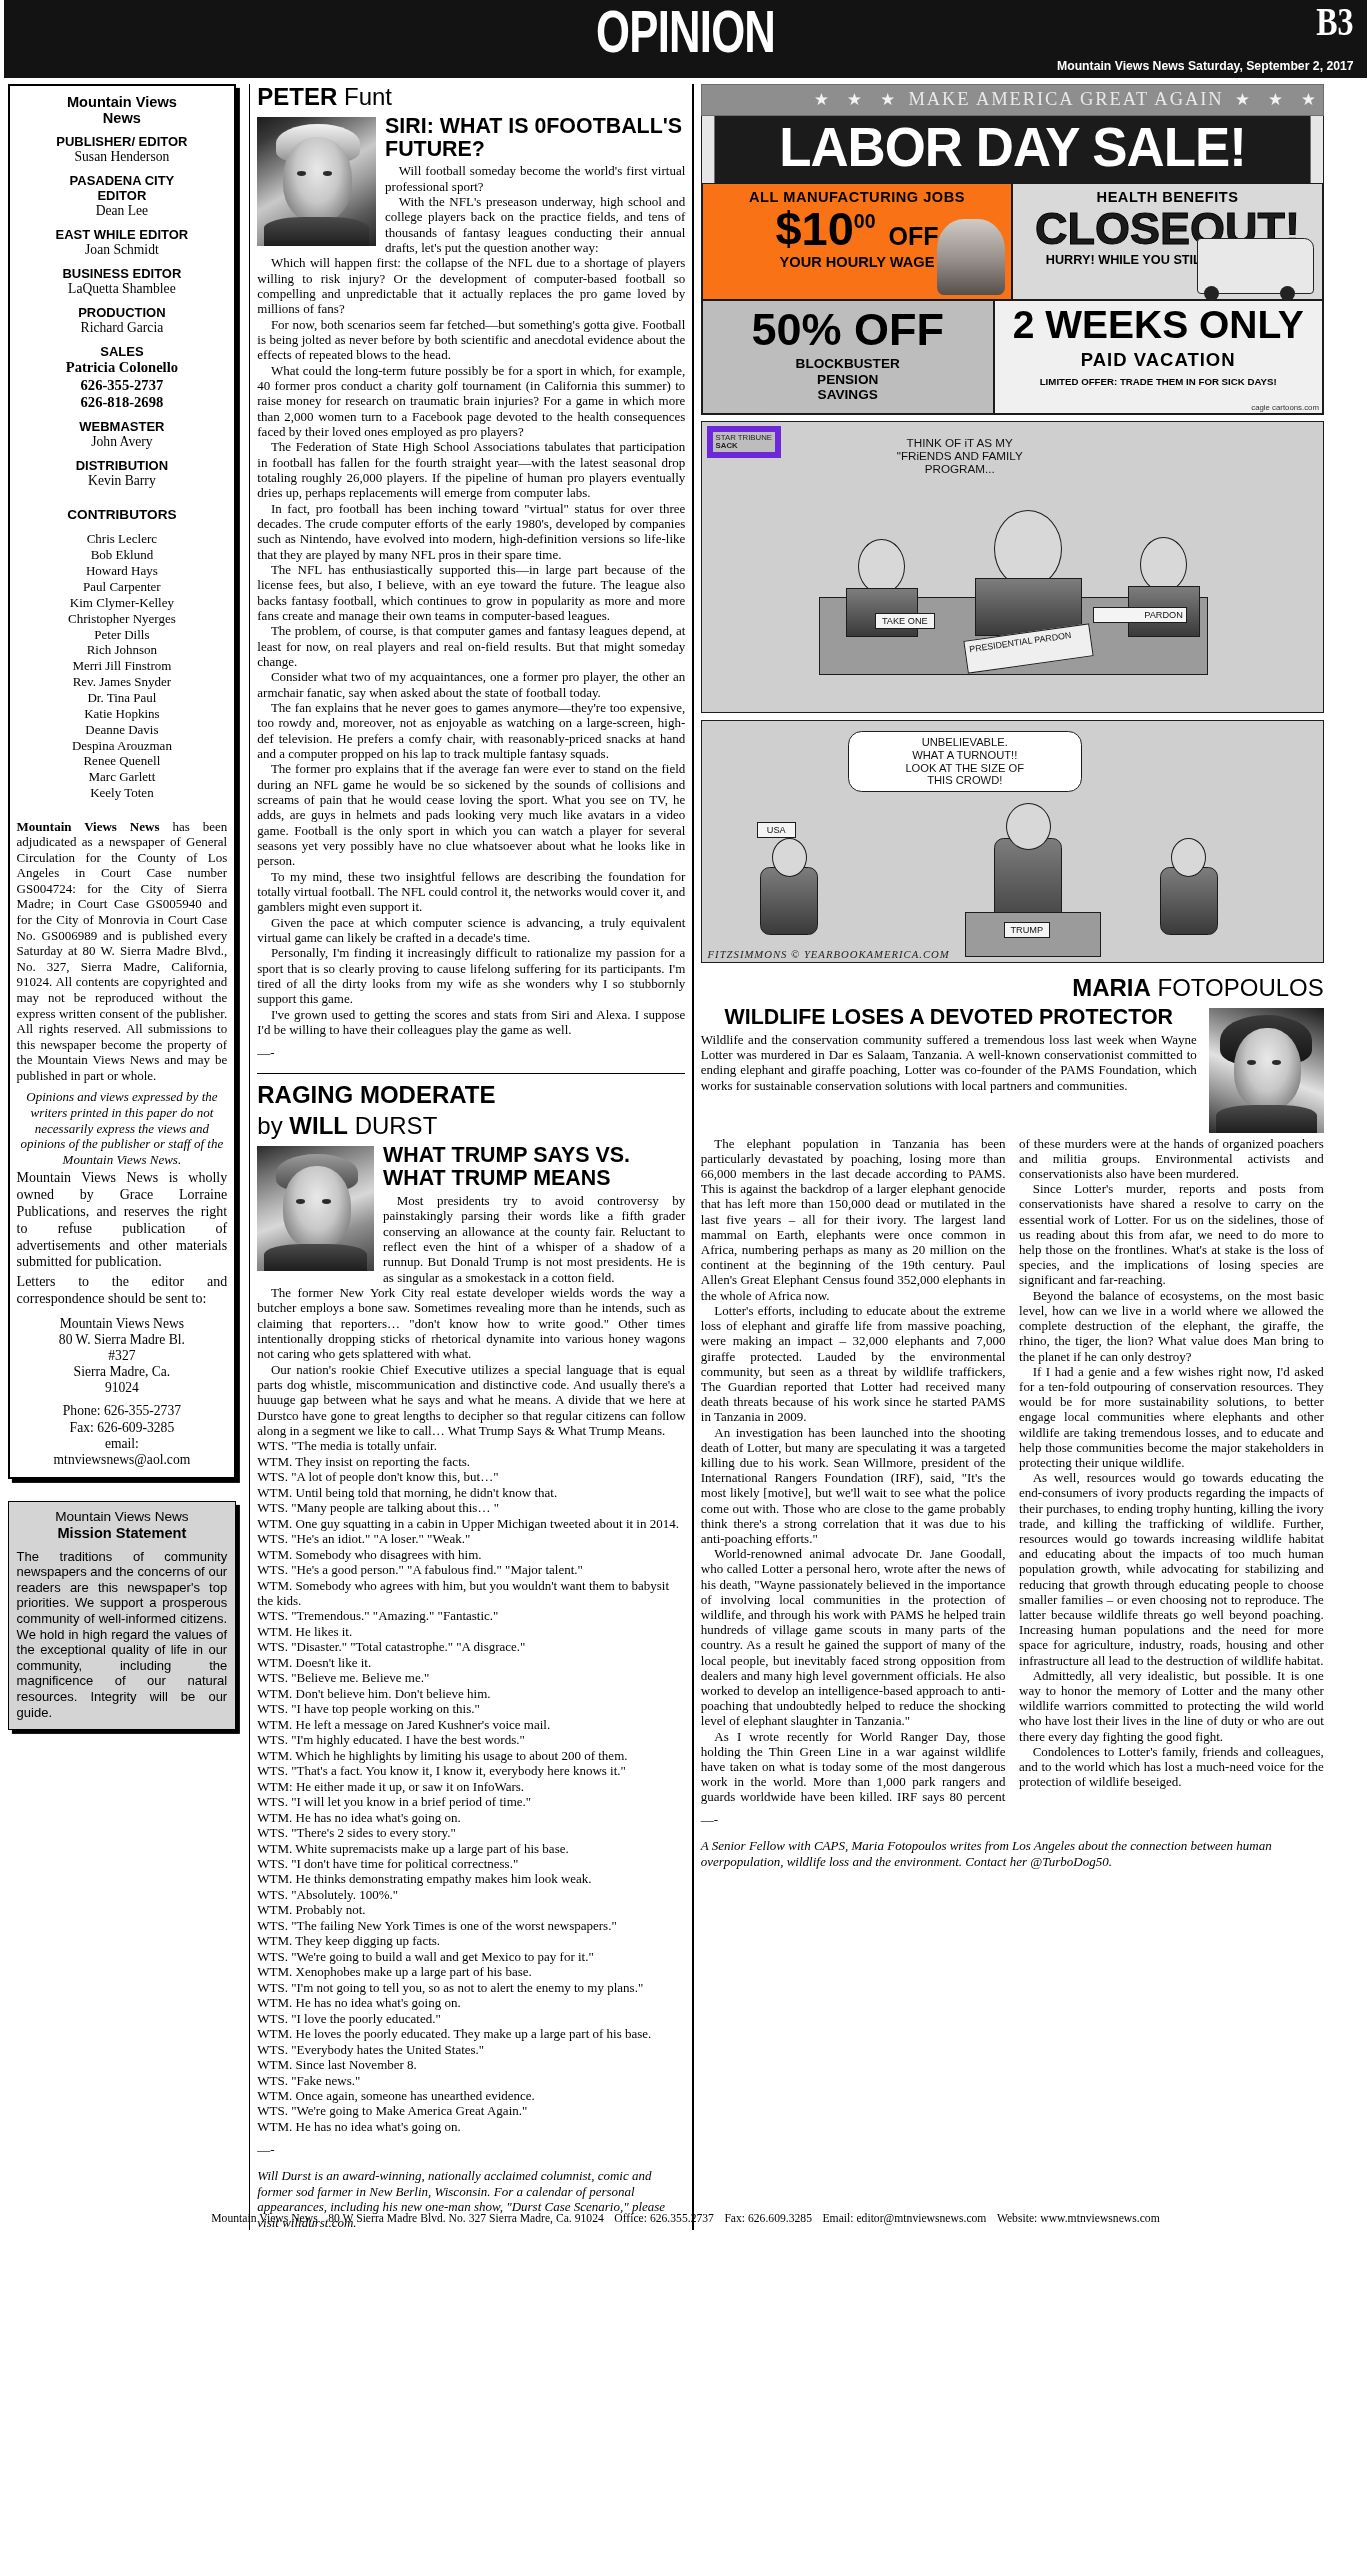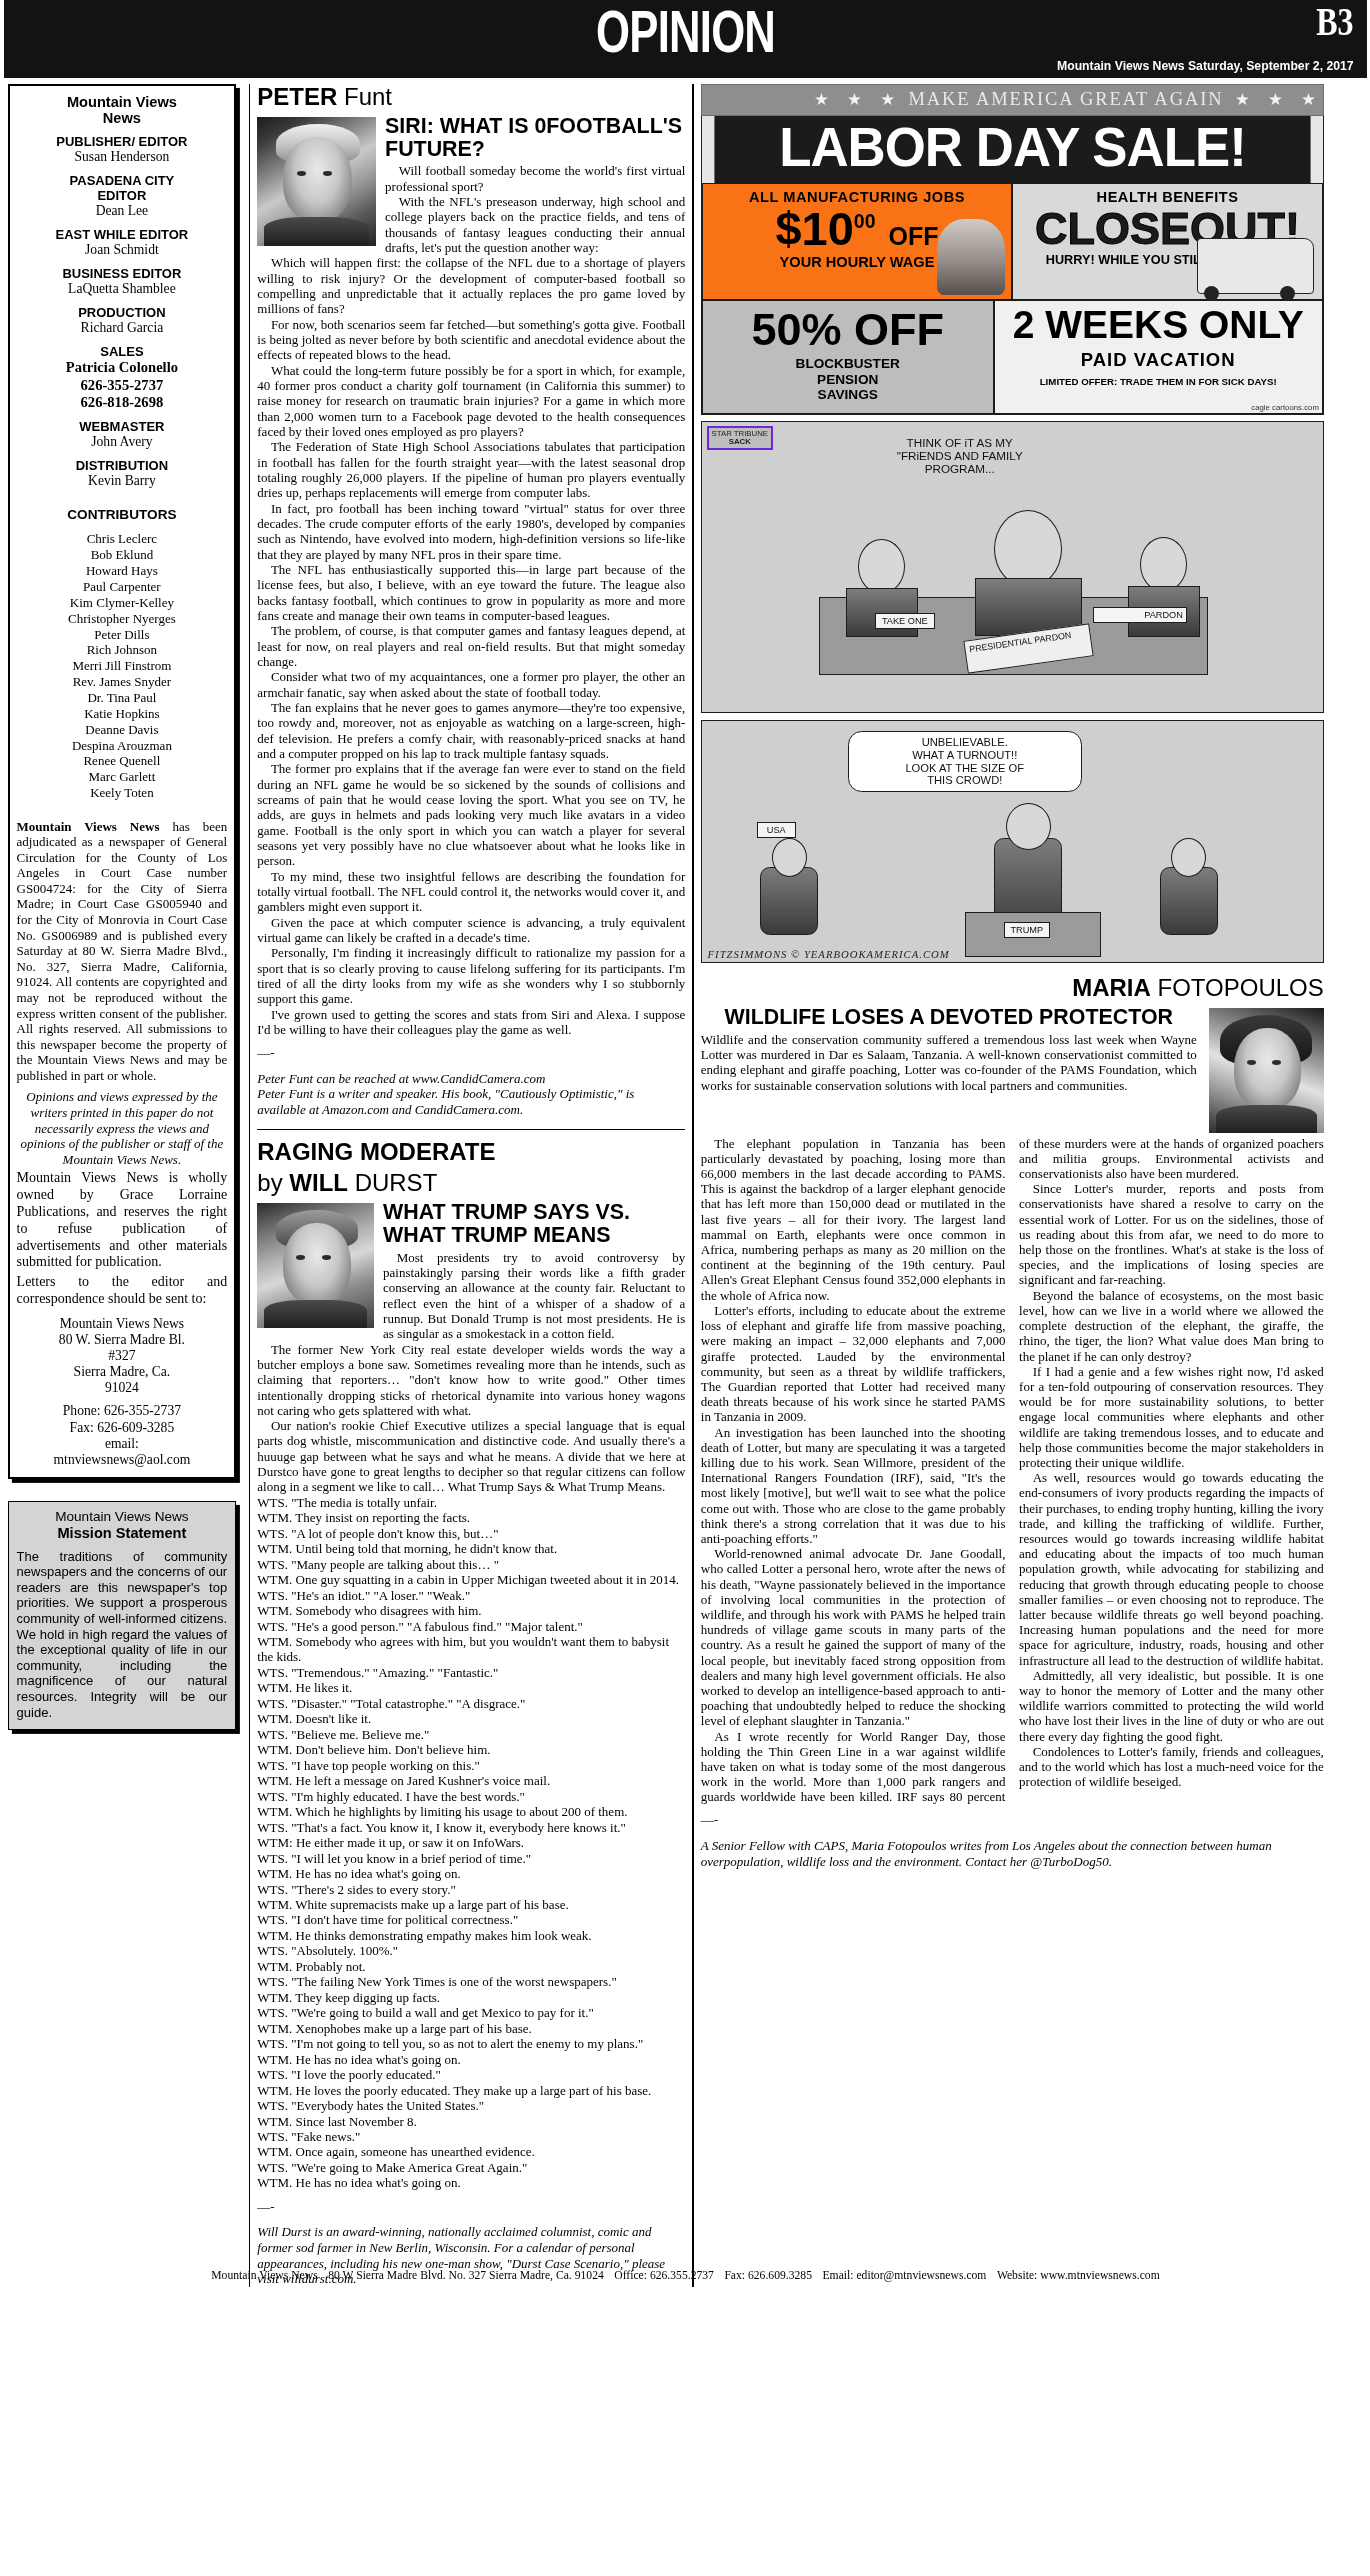--- a/index.html
+++ b/index.html
@@ -538,22 +538,22 @@
     color:#222;
     letter-spacing:1px;
   }
   .c-trib{
     position:absolute;
     left:4.9px; top:3.9px;
     font-family:"Liberation Sans", sans-serif;
     font-size:7.8px;
     color:#222;
     line-height:1.05;
-    text-align:center;
-    border:2px solid #6d28d9;
+    text-align:left;
+    border:6px solid #6d28d9;
     padding:1.9px 2.9px;
     background:#bdbdbd;
   }
   .foto-cols{
     column-count:2;
     column-gap:13.6px;
     column-rule:none;
     font-family:"Liberation Serif", serif;
     font-size:13px;
     line-height:1.17;
@@ -687,24 +687,20 @@
             <p>The problem, of course, is that computer games and fantasy leagues depend, at least for now, on real players and real on-field results. But that might someday change.</p>
             <p>Consider what two of my acquaintances, one a former pro player, the other an armchair fanatic, say when asked about the state of football today.</p>
             <p>The fan explains that he never goes to games anymore—they're too expensive, too rowdy and, moreover, not as enjoyable as watching on a large-screen, high-def television. He prefers a comfy chair, with reasonably-priced snacks at hand and a computer propped on his lap to track multiple fantasy squads.</p>
             <p>The former pro explains that if the average fan were ever to stand on the field during an NFL game he would be so sickened by the sounds of collisions and screams of pain that he would cease loving the sport. What you see on TV, he adds, are guys in helmets and pads looking very much like avatars in a video game. Football is the only sport in which you can watch a player for several seasons yet very possibly have no clue whatsoever about what he looks like in person.</p>
             <p>To my mind, these two insightful fellows are describing the foundation for totally virtual football. The NFL could control it, the networks would cover it, and gamblers might even support it.</p>
             <p>Given the pace at which computer science is advancing, a truly equivalent virtual game can likely be crafted in a decade's time.</p>
             <p>Personally, I'm finding it increasingly difficult to rationalize my passion for a sport that is so clearly proving to cause lifelong suffering for its participants. I'm tired of all the dirty looks from my wife as she wonders why I so stubbornly support this game.</p>
             <p>I've grown used to getting the scores and stats from Siri and Alexa. I suppose I'd be willing to have their colleagues play the game as well.</p>
           </div>
         <div class="dash-sep">—-</div>
-        <div class="sig" id="funt-credit">
-            <div>Peter Funt can be reached at www.CandidCamera.com</div>
-            <div>Peter Funt is a writer and speaker. His book, "Cautiously Optimistic," is available at Amazon.com and CandidCamera.com.</div>
-          </div>
       </div>
 
       <hr class="hr-thin">
 
       <div class="byline">
         <span class="bold">RAGING MODERATE</span>
       </div>
       <div class="byline">
         <span class="light">by</span>
         <span class="bold">WILL</span>

